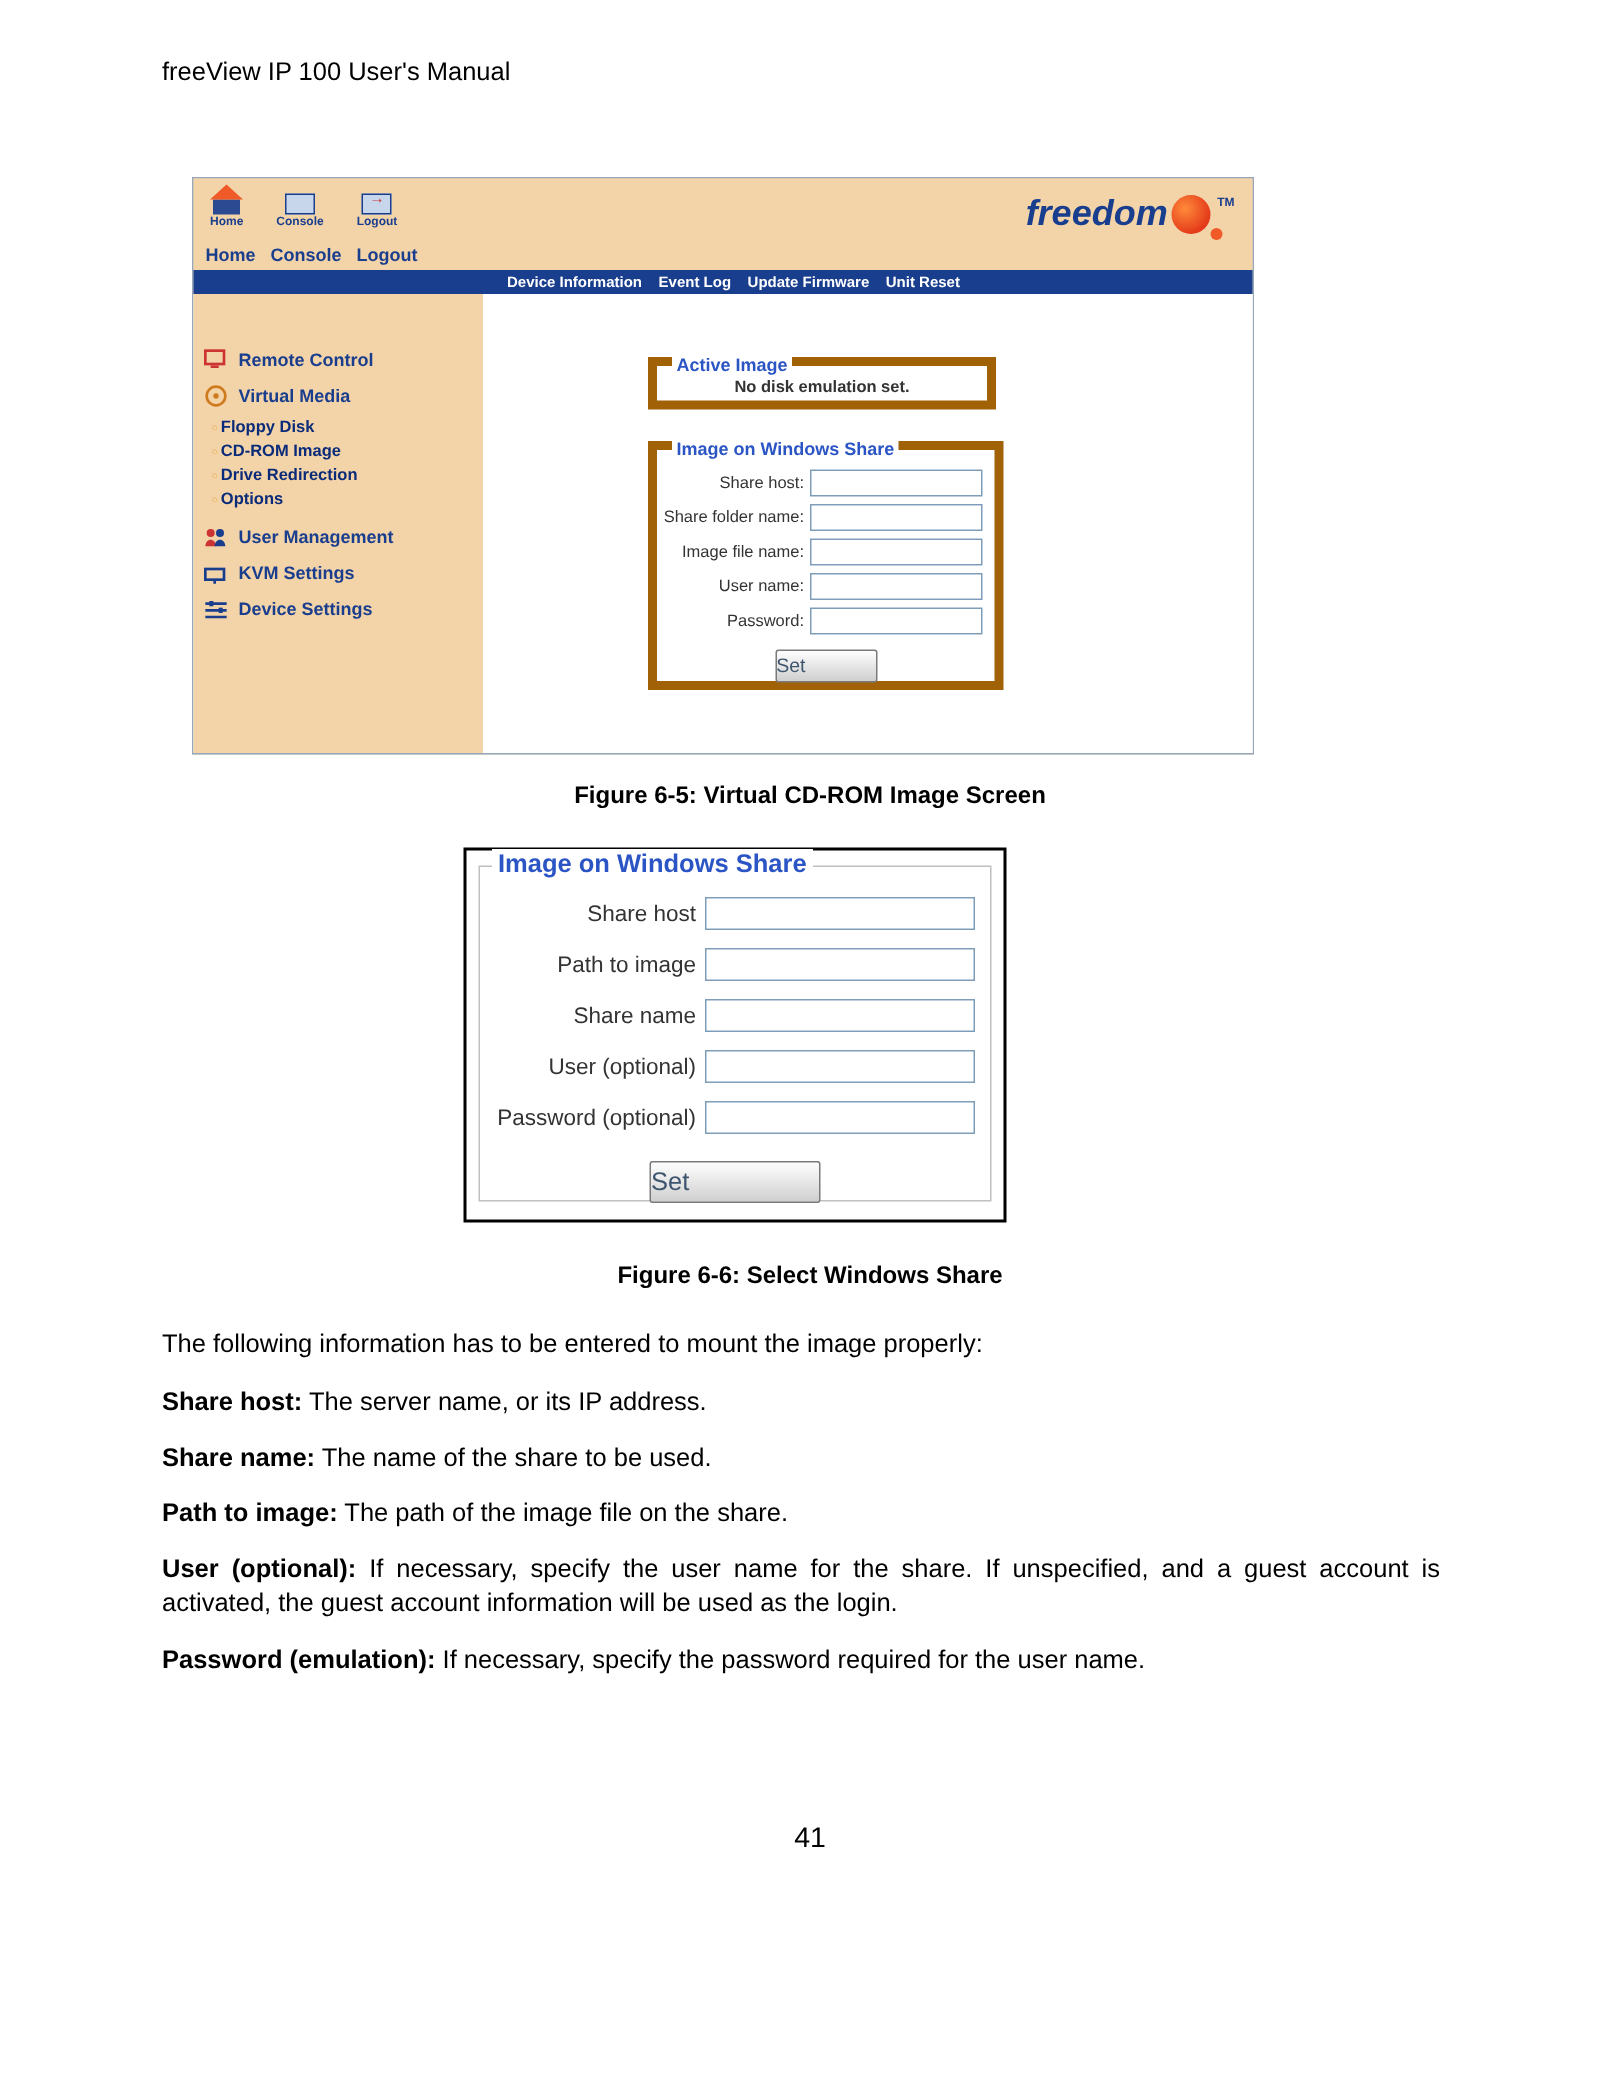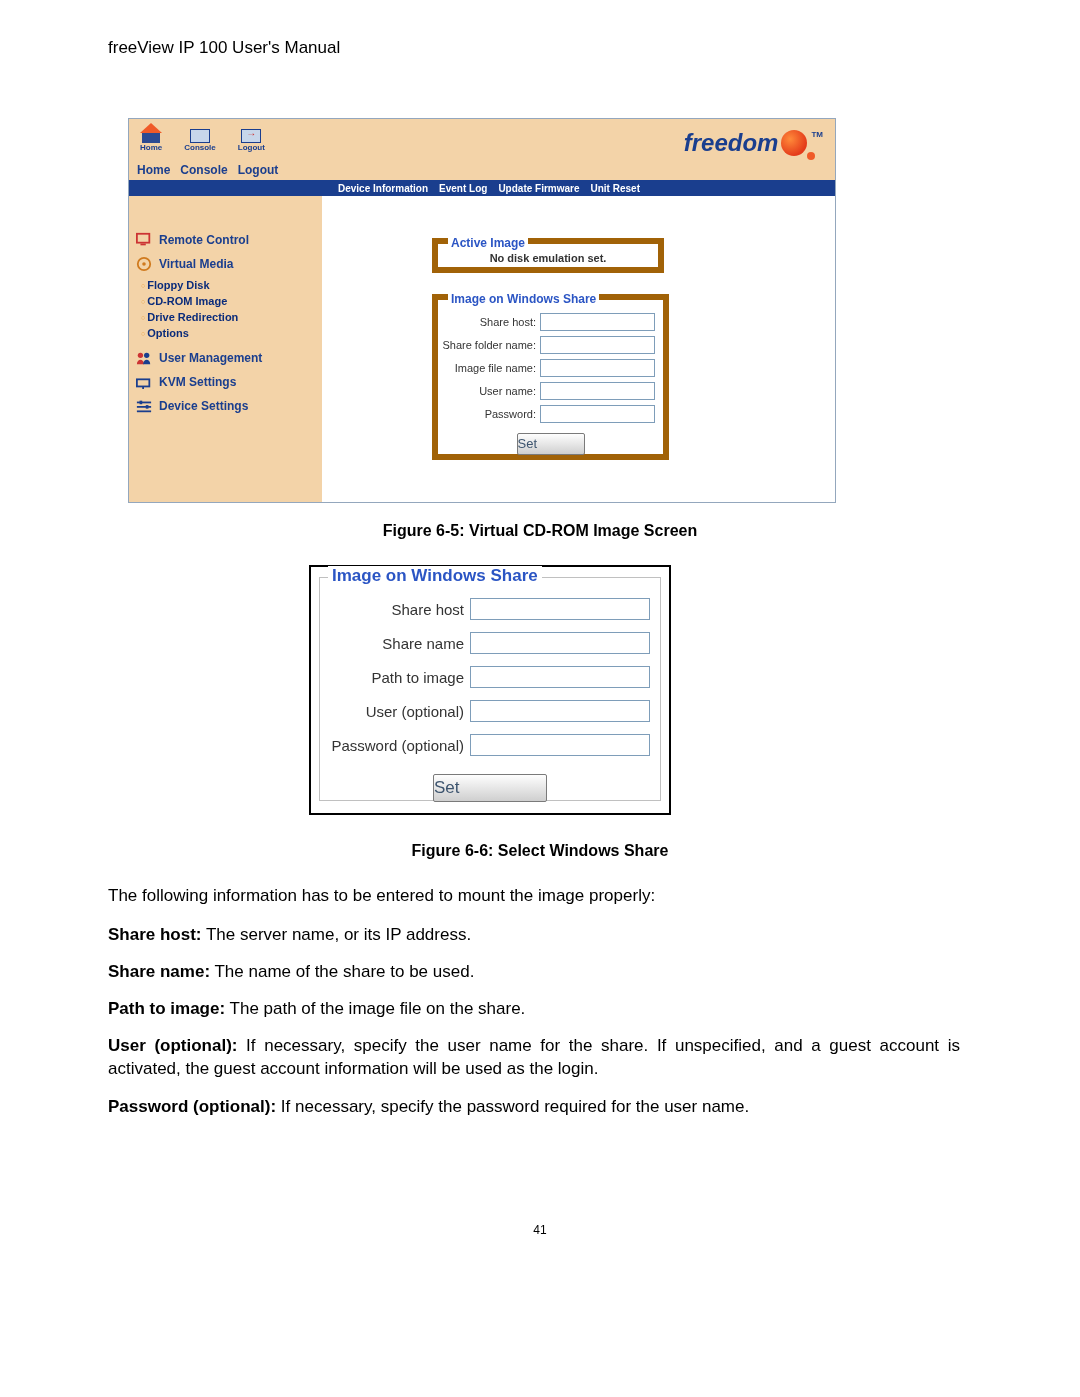--- a/index.html
+++ b/index.html
@@ -164,21 +164,21 @@
     font-size:17px; line-height:1.35;
   }
   .bt1 { top: 885px; }
   .bt2 { top: 924px; }
   .bt3 { top: 961px; }
   .bt4 { top: 998px; }
   .bt5 { top: 1035px; text-align: justify; }
   .bt6 { top: 1096px; }
   .bodytext b { font-weight:bold; }
 
-  .pagenum { position:absolute; bottom:160px; width:100%; text-align:center; font-size:12px; }
+  .pagenum { position:absolute; bottom:160px; width:100%; text-align:center; font-size:19px; }
 </style>
 </head>
 <body>
 
 <div class="page-header">freeView IP 100 User's Manual</div>
 
 <div class="fig65">
   <div class="toolbar-area">
     <div class="icons-row">
       <div class="tb-icon home">
@@ -306,25 +306,25 @@
 <div class="caption cap65">Figure 6-5: Virtual CD-ROM Image Screen</div>
 
 <div class="fig66">
   <div class="fs">
     <span class="legend">Image on Windows Share</span>
     <div class="row">
         <label>Share host</label>
         <input type="text" style="">
       </div>
     <div class="row">
+        <label>Path to image</label>
+        <input type="text" style="">
+      </div>
+    <div class="row">
         <label>Share name</label>
-        <input type="text" style="">
-      </div>
-    <div class="row">
-        <label>Path to image</label>
         <input type="text" style="">
       </div>
     <div class="row">
         <label>User (optional)</label>
         <input type="text" style="">
       </div>
     <div class="row">
         <label>Password (optional)</label>
         <input type="text" style="">
       </div>
@@ -332,15 +332,15 @@
   </div>
 </div>
 
 <div class="caption cap66">Figure 6-6: Select Windows Share</div>
 
 <div class="bodytext bt1">The following information has to be entered to mount the image properly:</div>
 <div class="bodytext bt2"><b>Share host:</b><span> The server name, or its IP address.</span></div>
 <div class="bodytext bt3"><b>Share name:</b><span> The name of the share to be used.</span></div>
 <div class="bodytext bt4"><b>Path to image:</b><span> The path of the image file on the share.</span></div>
 <div class="bodytext bt5"><b>User (optional):</b><span> If necessary, specify the user name for the share. If unspecified, and a guest account is activated, the guest account information will be used as the login.</span></div>
-<div class="bodytext bt6"><b>Password (optional):</b><span> If necessary, specify the password required for the user name.</span></div>
+<div class="bodytext bt6"><b>Password (emulation):</b><span> If necessary, specify the password required for the user name.</span></div>
 
 <div class="pagenum">41</div>
 
 </body></html>

